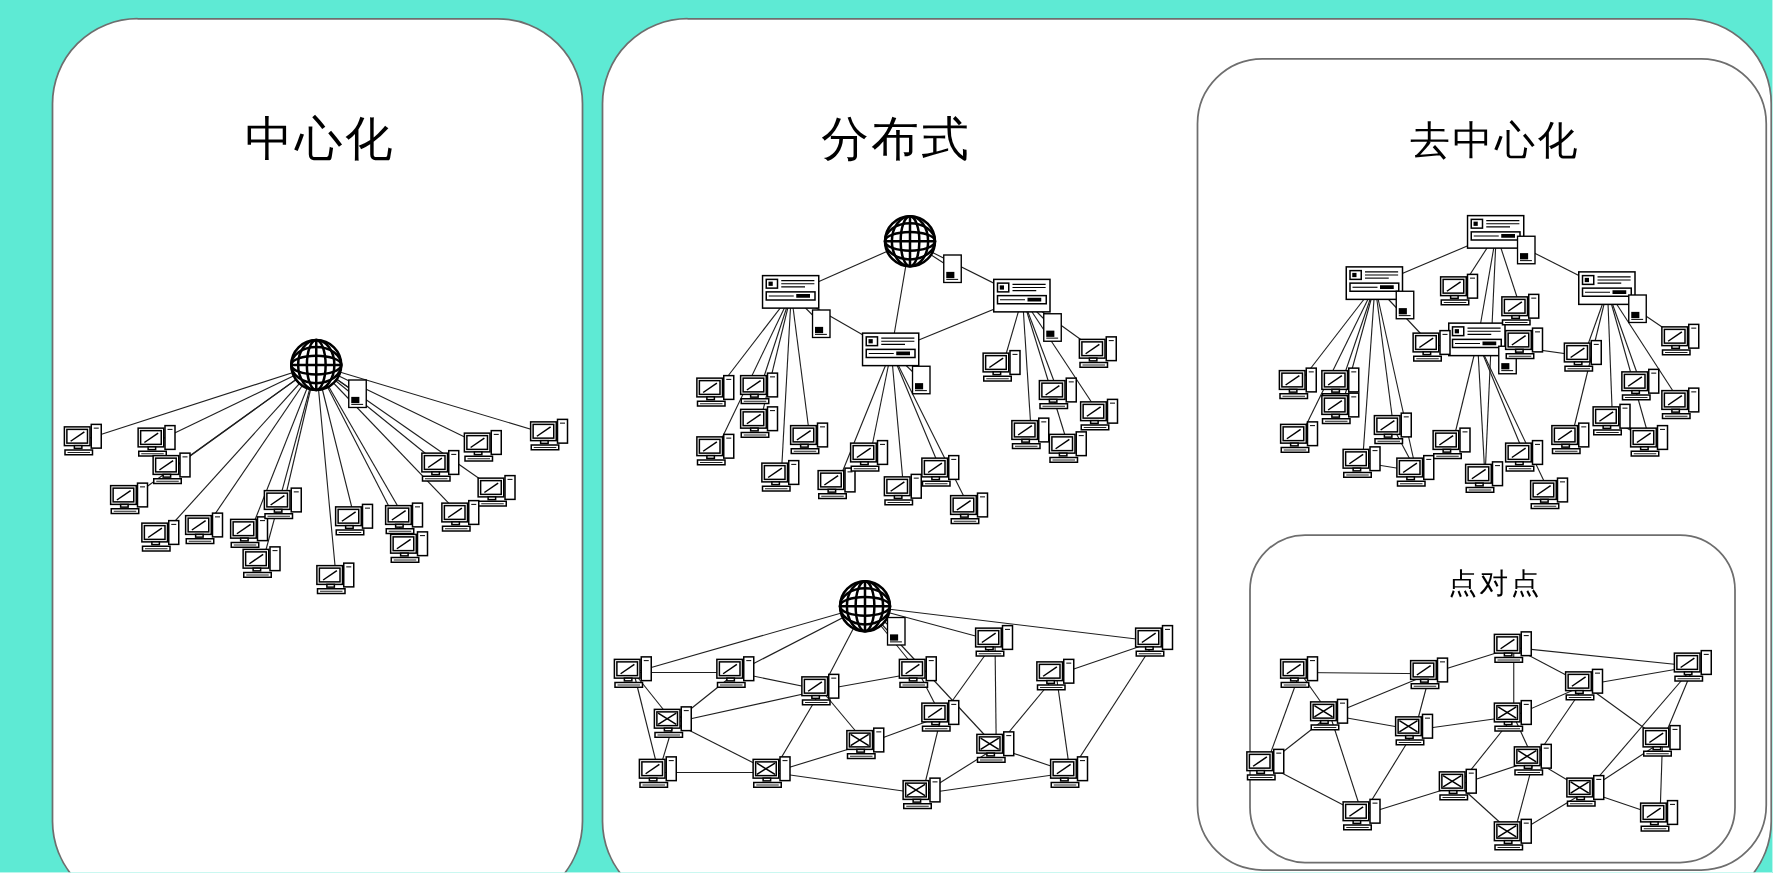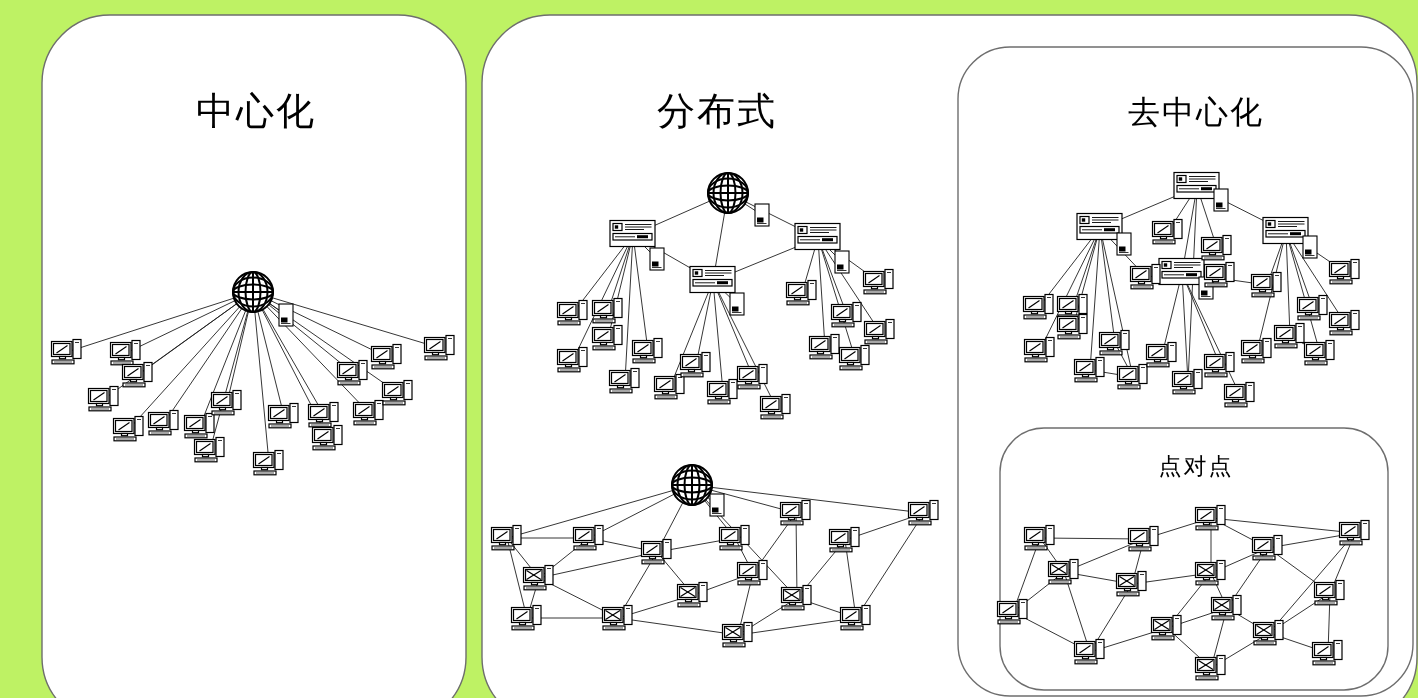--- a/index.html
+++ b/index.html
@@ -1,16 +1,16 @@
 <!DOCTYPE html>
 <html><head>
 <meta charset="utf-8">
 <style>
   html,body{margin:0;padding:0;background:#ffffff;}
-  .stage{position:relative;width:1418px;height:698px;background:#bef264;overflow:hidden;}
+  .stage{position:relative;width:1418px;height:698px;background:#5eead4;overflow:hidden;}
   svg{display:block;}
   .panel{fill:#ffffff;stroke:#6e6e6e;stroke-width:1.4;}
   .edge{stroke:#1f1f1f;stroke-width:0.9;fill:none;}
   .title{font-family:"Liberation Sans","DejaVu Sans",sans-serif;fill:#000000;letter-spacing:2px;}
 </style>
 </head>
 <body>
 
 <div class="stage">
   <svg id="diagram" width="1418" height="698" viewBox="0 0 1418 698">

